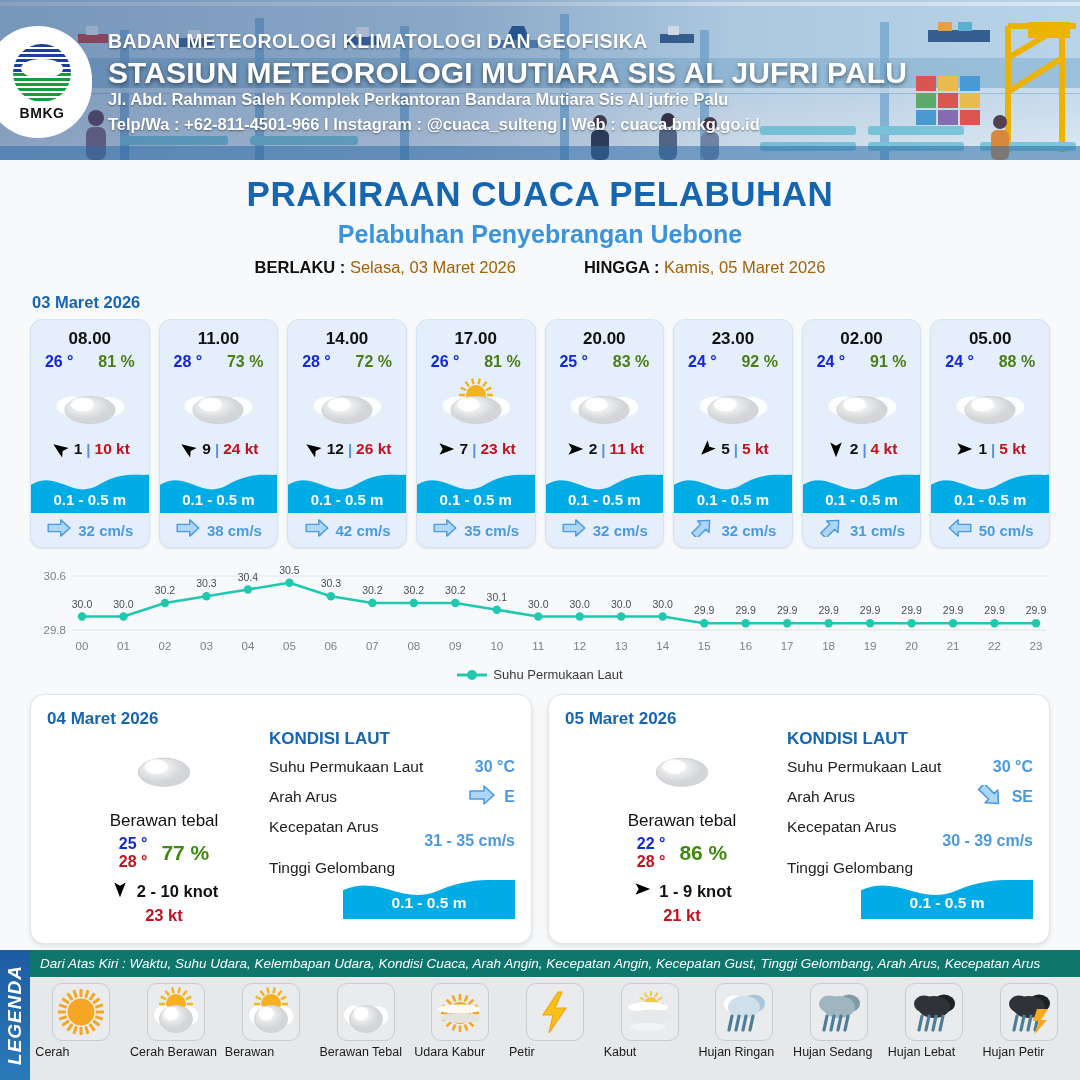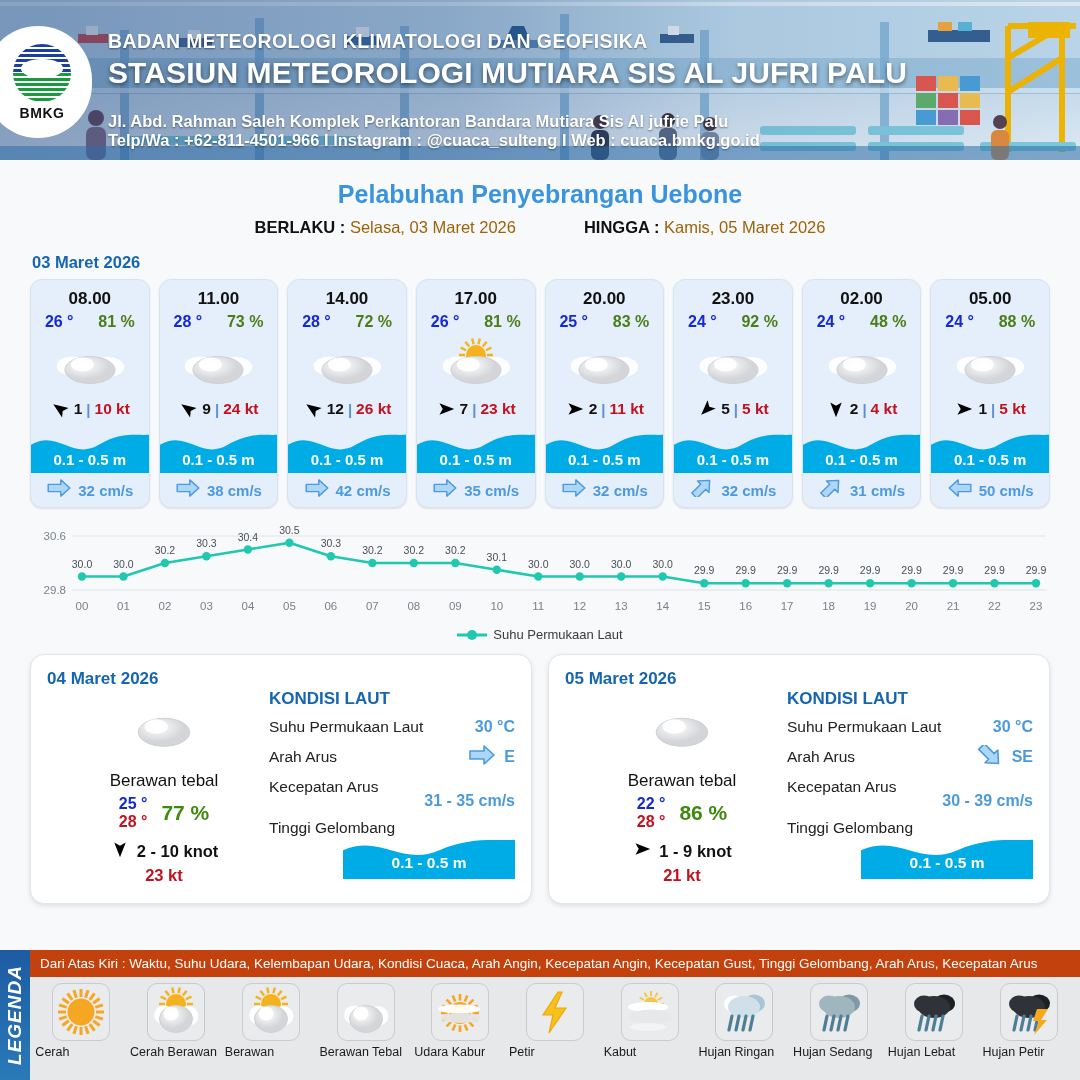--- a/index.html
+++ b/index.html
@@ -35,22 +35,22 @@
   .logo-bot { position:absolute; left:0; top:50%; width:100%; height:50%;
     background: repeating-linear-gradient(180deg,#169b3f 0 3px,#ffffff 3px 5px); }
   .logo-arc { position:absolute; left:14%; top:26%; width:72%; height:34%;
     border-radius:50%; background:#fff; }
   .logo-text { font-size:14px; font-weight:bold; color:#111; margin-top:3px; margin-left:8px; letter-spacing:.5px; }
   .hdr-text { position:absolute; left:108px; top:30px; z-index:5; color:#fff;
     text-shadow: 0 1px 2px rgba(0,0,0,.45); }
   .hdr-l1 { font-size:19.5px; font-weight:bold; letter-spacing:.4px; }
   .hdr-l2 { font-size:30px; font-weight:bold; letter-spacing:.1px; margin-top:3px;
             text-shadow: 0 2px 4px rgba(0,0,0,.5); }
-  .hdr-l3 { font-size:16.5px; font-weight:bold; margin-top:22px; }
-  .hdr-l4 { font-size:16.5px; font-weight:bold; margin-top:0; }
+  .hdr-l3 { font-size:16.5px; font-weight:bold; margin-top:0; }
+  .hdr-l4 { font-size:16.5px; font-weight:bold; margin-top:6px; }
 
   
   .title-wrap { text-align:center; padding-top:14px; }
   .title-main { font-size:35px; font-weight:bold; color:#1565b0; letter-spacing:.5px; }
   .title-sub  { font-size:25px; font-weight:bold; color:#3a93dd; margin-top:6px; }
   .valid-row { display:flex; justify-content:center; gap:68px; margin-top:9px; font-size:16.5px; }
   .valid-lbl { font-weight:bold; color:#111; }
   .valid-val { color:#a16207; }
 
   
@@ -119,21 +119,21 @@
   .legend-side {
     width:30px; background:linear-gradient(180deg,#1d5ba3 0%,#2a7ab8 100%);
     display:flex; align-items:center; justify-content:center;
   }
   .legend-side span {
     transform: rotate(-90deg); white-space:nowrap; color:#fff;
     font-size:19px; font-weight:bold; font-style:italic; letter-spacing:1px;
   }
   .legend-main { flex:1; background:#e6e8ea; }
   .legend-note {
-    background:#c2410c; color:#fff; font-size:13.5px; 
+    background:#0f766e; color:#fff; font-size:13.5px; font-style:italic;
     padding:6px 10px; white-space:nowrap; overflow:hidden;
   }
   .legend-items { display:flex; justify-content:space-around; padding:6px 4px 0; }
   .legend-item { width:92px; }
   .li-box {
     width:58px; height:58px; margin:0 auto; background:#e9ebec;
     border:1px solid #c8ccd0; border-radius:10px;
     display:flex; align-items:center; justify-content:center;
   }
   .li-lbl { font-size:12.5px; color:#1a1a1a; margin-top:4px; }
@@ -238,20 +238,21 @@
 
     <div class="hdr-text">
       <div class="hdr-l1">BADAN METEOROLOGI KLIMATOLOGI DAN GEOFISIKA</div>
       <div class="hdr-l2">STASIUN METEOROLOGI MUTIARA SIS AL JUFRI PALU</div>
       <div class="hdr-l3">Jl. Abd. Rahman Saleh Komplek Perkantoran Bandara Mutiara Sis Al jufrie Palu</div>
       <div class="hdr-l4">Telp/Wa : +62-811-4501-966  I  Instagram : @cuaca_sulteng  I  Web : cuaca.bmkg.go.id</div>
     </div>
   </div>
 
   <div class="title-wrap">
+    <div class="title-main">PRAKIRAAN CUACA PELABUHAN</div>
     <div class="title-sub">Pelabuhan Penyebrangan Uebone</div>
     <div class="valid-row">
       <div>
         <span class="valid-lbl">BERLAKU :</span>
         <span class="valid-val">Selasa, 03 Maret 2026</span>
       </div>
       <div>
         <span class="valid-lbl">HINGGA :</span>
         <span class="valid-val">Kamis, 05 Maret 2026</span>
       </div>
@@ -556,21 +557,21 @@
       <polygon points="2,6 16,6 16,1 26,10 16,19 16,14 2,14" fill="#aed6f7" stroke="#4b9ae0" stroke-width="1.6" stroke-linejoin="round"></polygon>
     </g>
             </svg></span>
       <span class="c-curtxt">32 cm/s</span>
     </div>
       </div>
       <div class="card">
     <div class="c-time">02.00</div>
     <div class="c-th">
       <span class="c-temp">24 °</span>
-      <span class="c-hum">48 %</span>
+      <span class="c-hum">91 %</span>
     </div>
     <div class="c-icon">
           <svg width="76" height="50" viewBox="0 0 76 50">
     <defs>
               <radialGradient id="cg765000" cx="38%" cy="34%">
       <stop offset="0" stop-color="#ffffff"></stop>
                 <stop offset="1" stop-color="#d3d5d8"></stop>
     </radialGradient>
             </defs>
 

